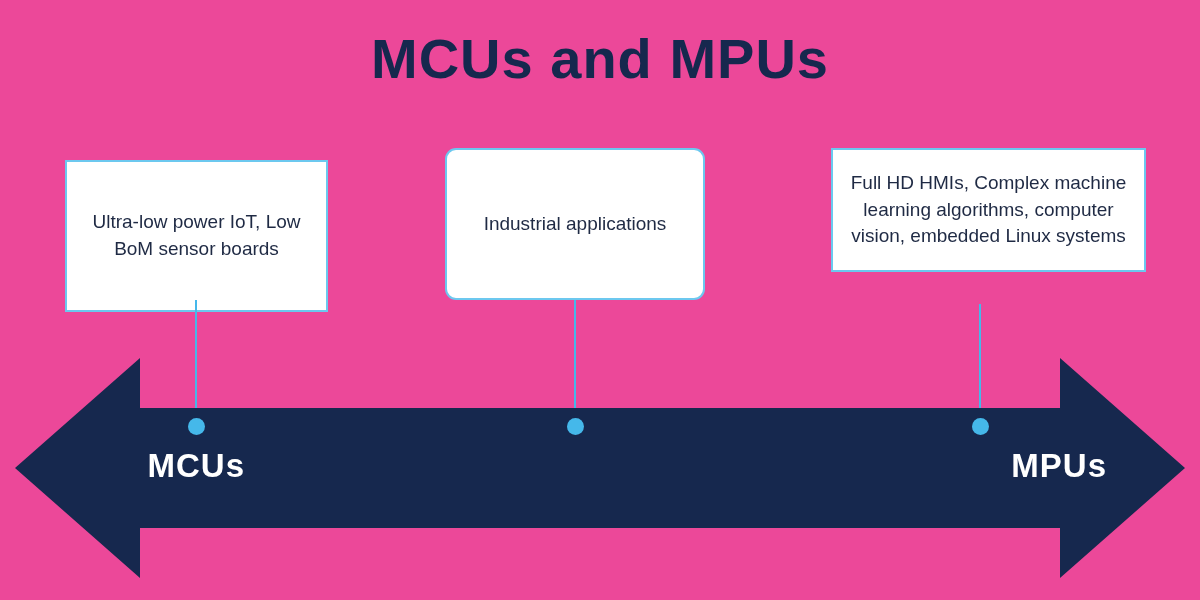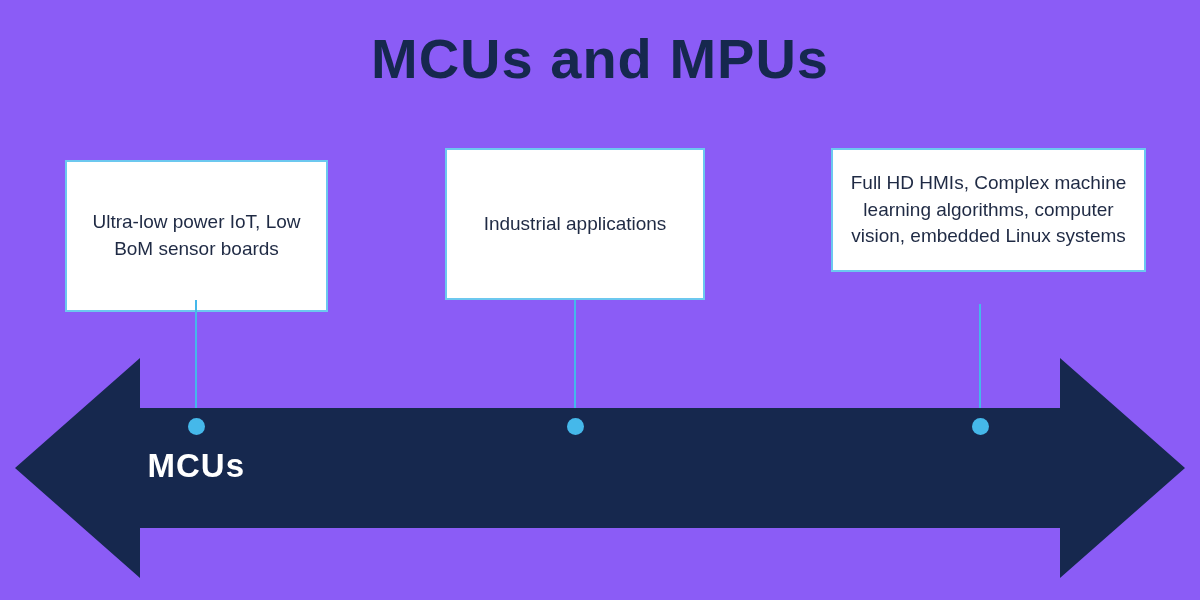--- a/index.html
+++ b/index.html
@@ -8,21 +8,21 @@
     --box-border:#6cc8ef;
     --text-navy:#1f2a44;
   }
   html,body{margin:0;padding:0;background:#ffffff;}
   .canvas{
     position:relative;
     width:1200px;
     height:600px;
     overflow:hidden;
     font-family:"Liberation Sans", sans-serif;
-    background:#8b5cf6;
+    background:#ec4899;
   }
   .title{
     position:absolute;
     top:26px;
     left:0;
     width:100%;
     margin:0;
     text-align:center;
     font-size:56px;
     font-weight:bold;
@@ -39,21 +39,21 @@
     box-sizing:border-box;
   }
   .callout-text{
     text-align:center;
     color:var(--text-navy);
     font-size:19px;
     line-height:1.4;
     padding:8px 14px;
   }
   .callout-0{left:65px;top:148px;width:263px;height:152px;margin-top:12px;}
-  .callout-1{left:445px;top:148px;width:260px;height:152px;}
+  .callout-1{left:445px;top:148px;width:260px;height:152px;border-radius:11px;}
   .callout-2{left:823px;top:148px;width:315px;height:124px;margin-left:8px;}
   .connector{
     position:absolute;
     width:2px;
     background:var(--accent-blue);
   }
   .connector-0{left:195px;top:300px;height:126px;}
   .connector-1{left:574px;top:300px;height:126px;}
   .connector-2{left:979px;top:304px;height:122px;}
   .dot{
@@ -112,14 +112,15 @@
 
   <svg class="arrow-svg" viewBox="0 0 1170 220" preserveAspectRatio="none" aria-hidden="true">
     <polygon points="0,110 125,0 125,50 1045,50 1045,0 1170,110 1045,220 1045,170 125,170 125,220"></polygon>
   </svg>
 
   <div class="dot dot-0"></div>
   <div class="dot dot-1"></div>
   <div class="dot dot-2"></div>
 
   <div class="arrow-label arrow-label-left">MCUs</div>
+  <div class="arrow-label arrow-label-right">MPUs</div>
 
 </div>
 
 </body></html>

